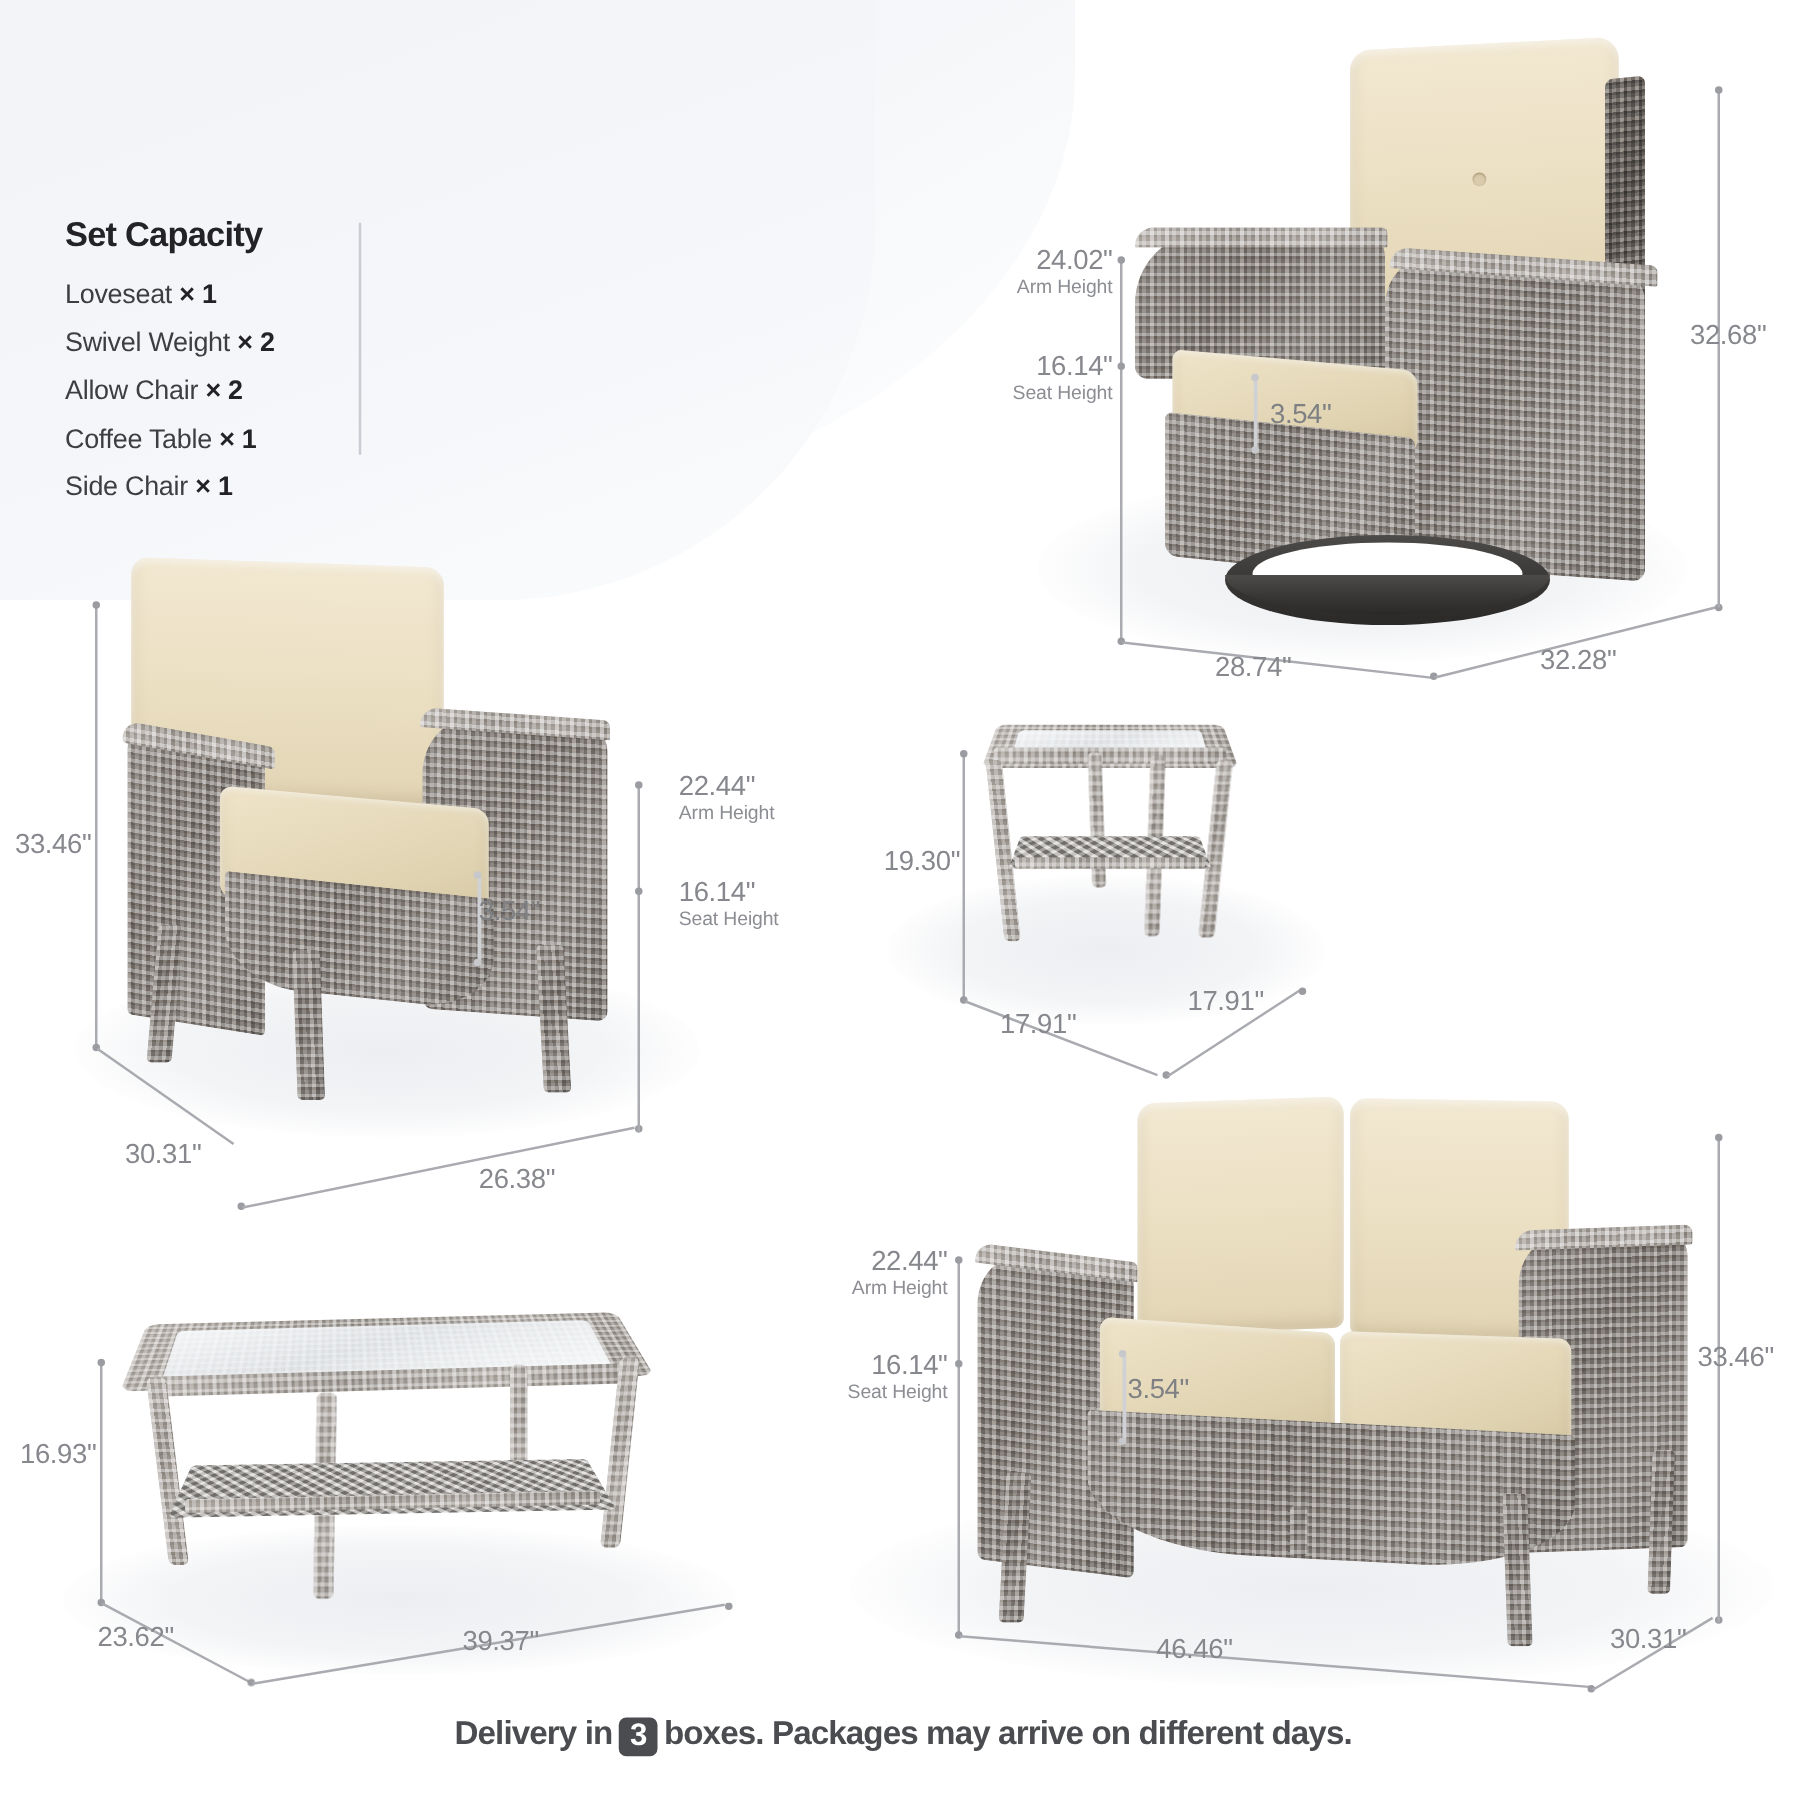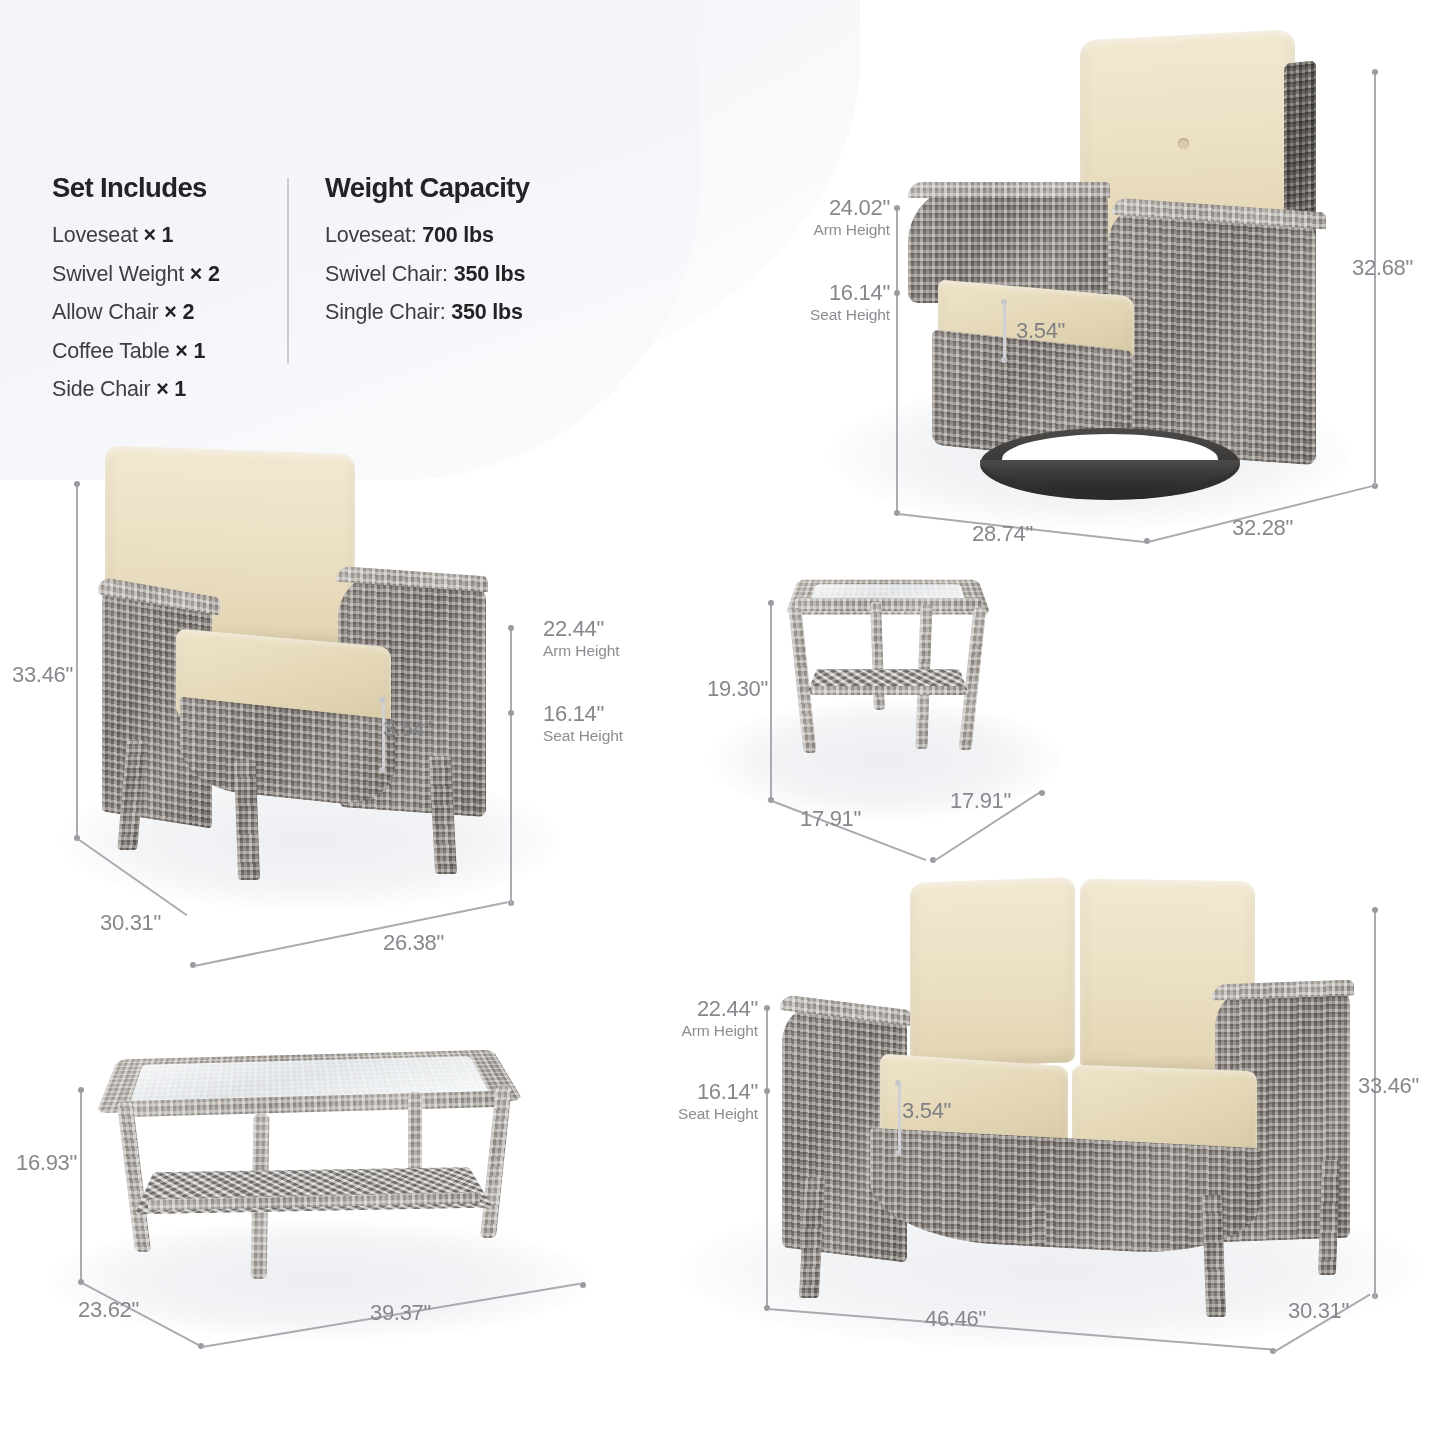--- a/index.html
+++ b/index.html
@@ -139,36 +139,30 @@
 <body>
 
 <div class="stage">
 
   <div class="header-panel"></div>
   <div class="header-panel2"></div>
 
 
   <div class="spec-wrap">
     <div class="spec-col left">
-      <div class="spec-head">Set Includes</div>
+      <div class="spec-head">Set Capacity</div>
       <div class="spec-item"><span>Loveseat</span> <b>× 1</b></div>
       <div class="spec-item"><span>Swivel Weight</span> <b>× 2</b></div>
       <div class="spec-item"><span>Allow Chair</span> <b>× 2</b></div>
       <div class="spec-item"><span>Coffee Table</span> <b>× 1</b></div>
       <div class="spec-item"><span>Side Chair</span> <b>× 1</b></div>
     </div>
 
     <div class="spec-divider"></div>
 
-    <div class="spec-col right">
-      <div class="spec-head">Weight Capacity</div>
-      <div class="spec-item"><span>Loveseat:</span> <b>700 lbs</b></div>
-      <div class="spec-item"><span>Swivel Chair:</span> <b>350 lbs</b></div>
-      <div class="spec-item"><span>Single Chair:</span> <b>350 lbs</b></div>
-    </div>
   </div>
 
   <div class="piece" style="left:860px;top:10px;width:520px;height:530px;">
     <div class="shadow" style="left:-30px;top:370px;width:520px;height:150px;"></div>
 
     <div class="cushion-top" style="position:absolute;left:220px;top:25px;width:215px;height:215px;border-radius:16px 18px 6px 6px;transform:skewY(-3deg);"></div>
     <div style="position:absolute;left:318px;top:128px;width:11px;height:11px;border-radius:50%;background:#d9cbab;box-shadow:inset 0 1px 2px rgba(130,112,78,.6);"></div>
 
     <div class="rattan-dark" style="position:absolute;left:424px;top:52px;width:32px;height:205px;border-radius:6px;transform:skewY(-6deg);"></div>
 
@@ -379,14 +373,17 @@
   <div class="dim" style="left:925px;top:1306px;">46.46"</div>
 
   <div class="dline" style="left:1274px;top:1351px;width:112px;transform:rotate(-31deg);"></div>
   <div class="dot" style="left:1372px;top:1293px;"></div>
   <div class="dim" style="left:1288px;top:1298px;">30.31"</div>
 
   <div class="vline" style="left:1374px;top:910px;height:388px;"></div>
   <div class="dot" style="left:1372px;top:907px;"></div>
   <div class="dim" style="left:1358px;top:1073px;">33.46"</div>
 
+  <div class="footer">
+    <span>Delivery in</span><span class="boxnum">3</span><span>boxes. Packages may arrive on different days.</span>
+  </div>
 
 </div>
 
 </body></html>

